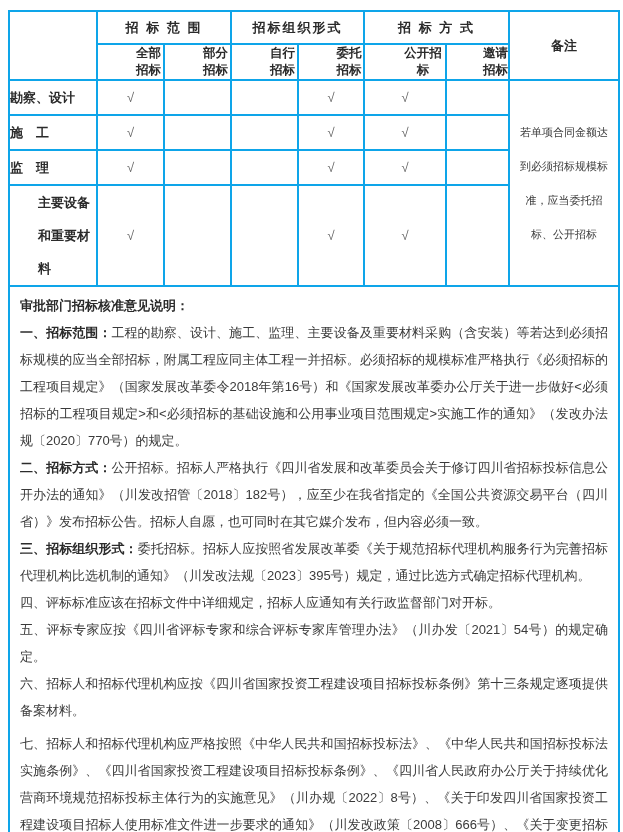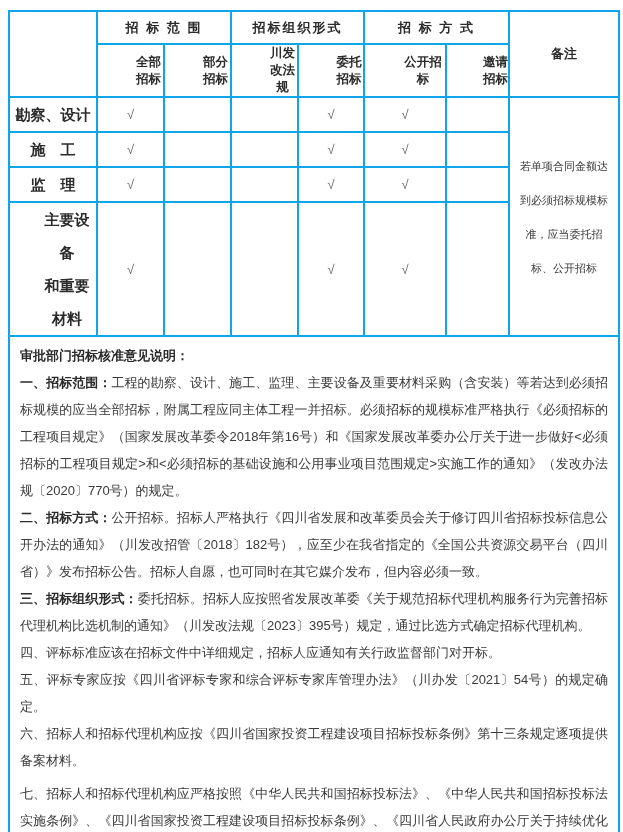--- a/index.html
+++ b/index.html
@@ -48,24 +48,23 @@
   }
   td.remark-hdr {
     text-align: center;
     vertical-align: middle;
     font-weight: bold;
     font-size: 13px;
     color: #2b2b2b;
   }
   td.row-label {
     height: 35px;
-    text-align: center;
     vertical-align: middle;
     font-weight: bold;
-    font-size: 15px;
+    font-size: 13px;
     color: #2b2b2b;
     white-space: pre-line;
     line-height: 33px;
   }
   tr.tall td.row-label { height: 69px; padding-left: 28px; }
   td.check-cell {
     text-align: center;
     vertical-align: middle;
     font-size: 13px;
     color: #666666;
@@ -113,21 +112,21 @@
         <tr>
       <td class="group-hdr" rowspan="2"></td>
       <td class="group-hdr" colspan="2">招 标 范 围</td>
       <td class="group-hdr" colspan="2">招标组织形式</td>
       <td class="group-hdr" colspan="2">招 标 方 式</td>
       <td class="remark-hdr" rowspan="2">备注</td>
     </tr>
     <tr>
       <td class="sub-hdr">全部招标</td>
       <td class="sub-hdr">部分招标</td>
-      <td class="sub-hdr">川发改法规</td>
+      <td class="sub-hdr">自行招标</td>
       <td class="sub-hdr">委托招标</td>
       <td class="sub-hdr">公开招标</td>
       <td class="sub-hdr">邀请招标</td>
     </tr>
     <tr>
       <td class="row-label">勘察、设计</td>
       <td class="check-cell">√</td>
       <td class="check-cell"></td>
       <td class="check-cell"></td>
       <td class="check-cell">√</td>

